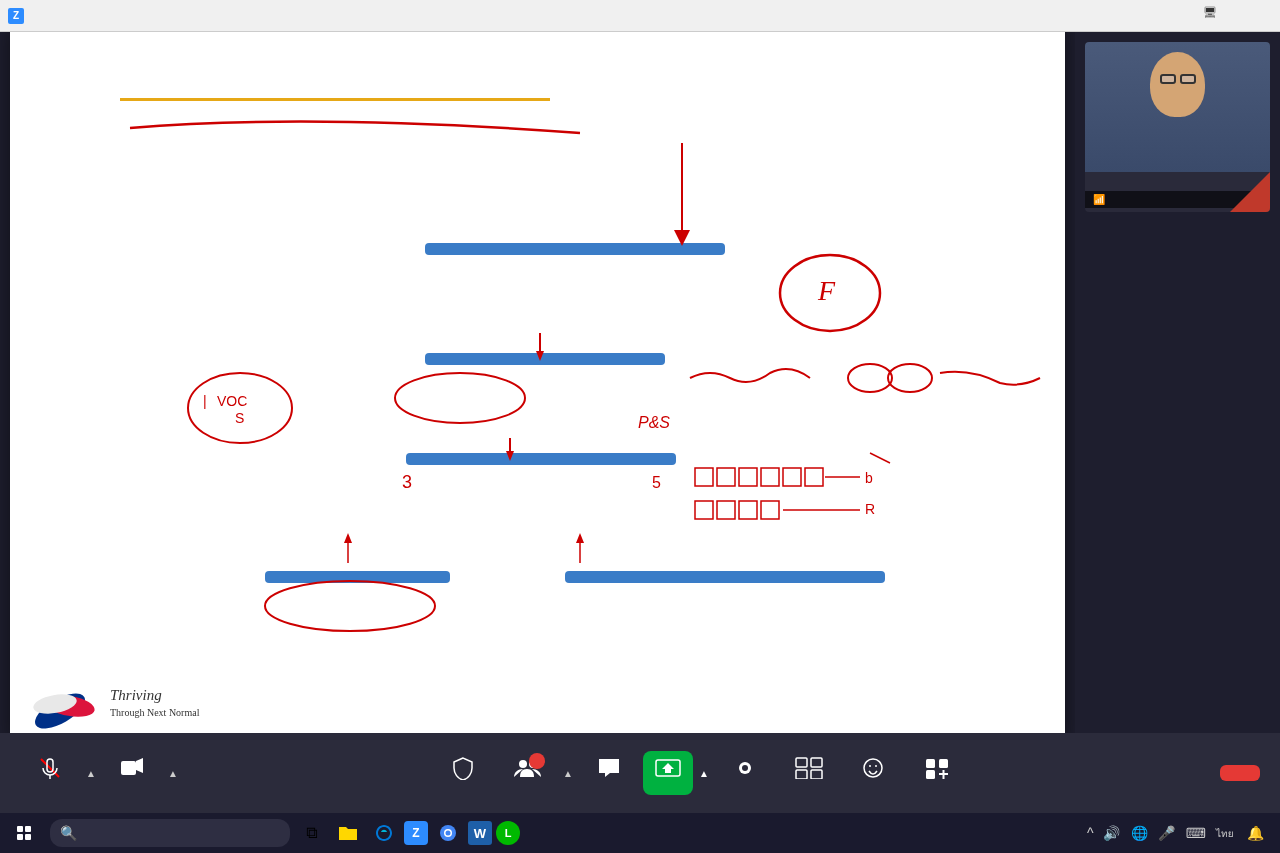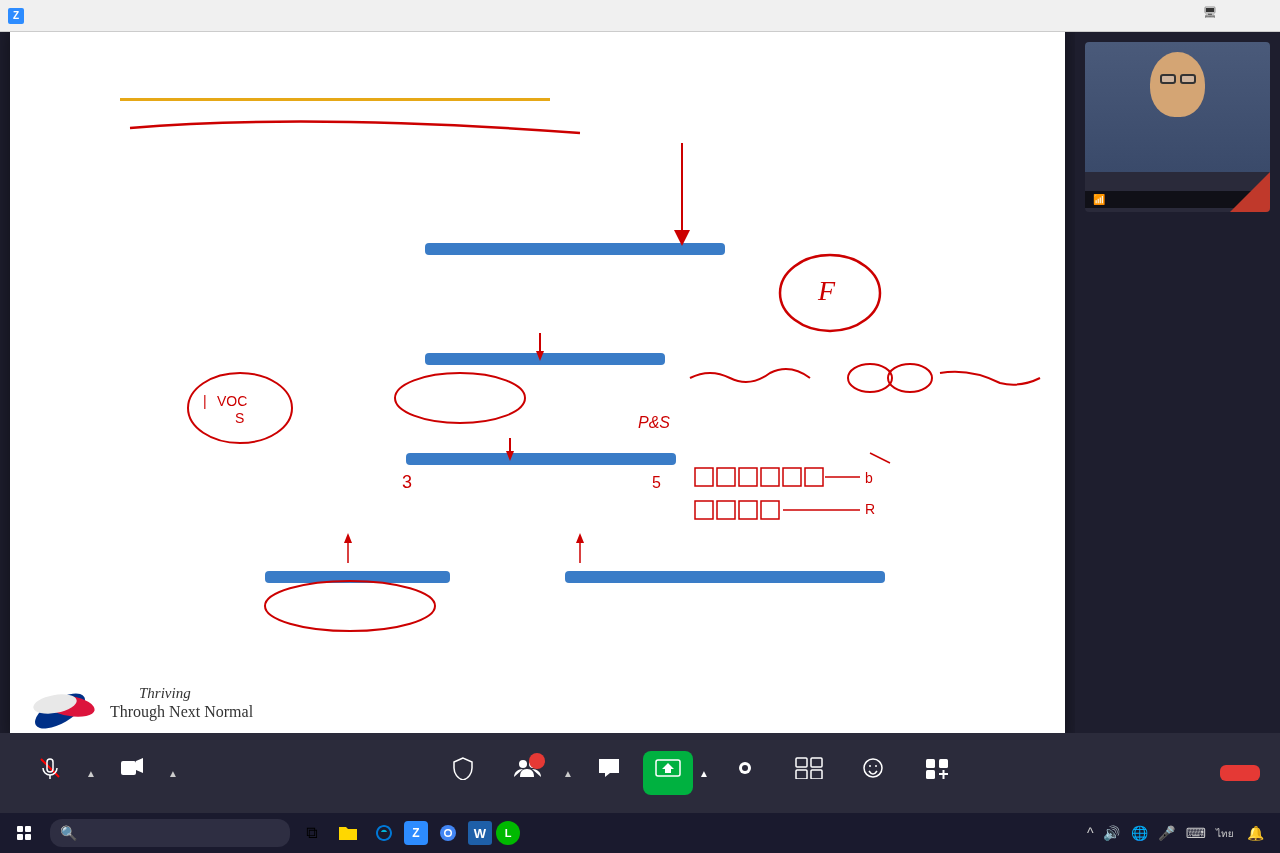--- a/index.html
+++ b/index.html
@@ -570,22 +570,22 @@
       </svg>
 
       <div class="logo-area">
 
         <svg width="70" height="55">
           <ellipse cx="30" cy="35" rx="28" ry="12" fill="#003087" transform="rotate(-30,30,35)"></ellipse>
           <ellipse cx="40" cy="30" rx="25" ry="10" fill="#dc143c" transform="rotate(10,40,30)"></ellipse>
           <ellipse cx="25" cy="28" rx="22" ry="9" fill="#e8e8e8" transform="rotate(-10,25,28)"></ellipse>
         </svg>
         <div style="font-family:serif;font-size:13px;color:#333;line-height:1.2;">
-          <span style="font-style:italic;font-size:15px;margin-left:29px;">Thriving</span><br>
-          <span style="font-size:16px;">Through Next Normal</span>
+          <span style="font-style:italic;font-size:15px;">Thriving</span><br>
+          <span style="font-size:10px;">Through Next Normal</span>
         </div>
       </div>
 
       <div class="copyright-text"></div>
       <div class="institute-text" style="position:absolute;bottom:8px;right:12px;font-size:9px;color:#666;"></div>
       <div style="position:absolute;bottom:22px;right:12px;font-size:11px;color:#666;"></div>
     </div>
   </div>
 
   <div id="speaker-panel">

